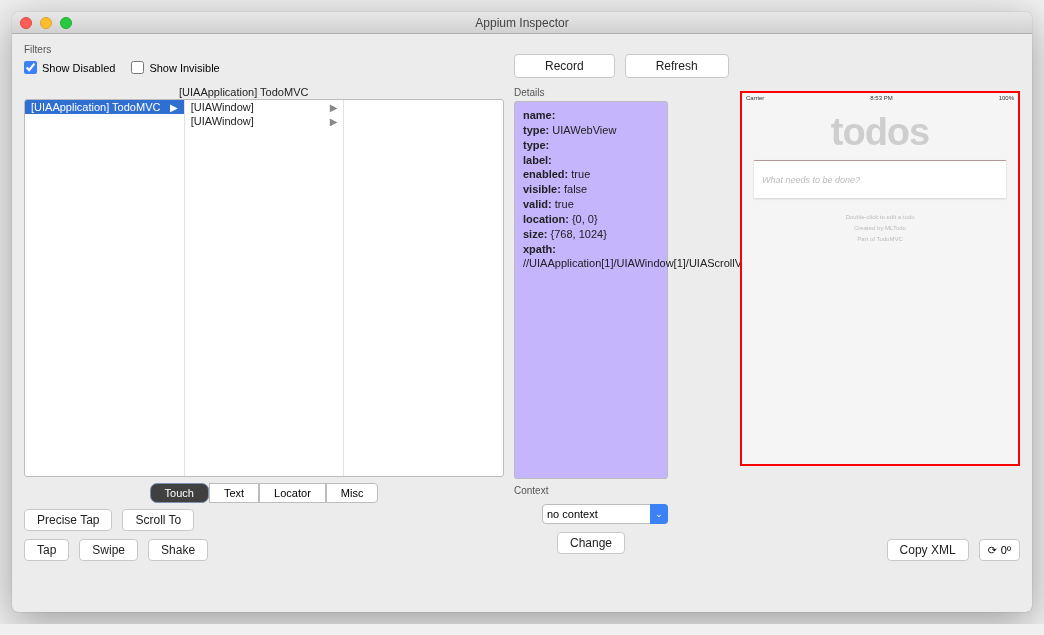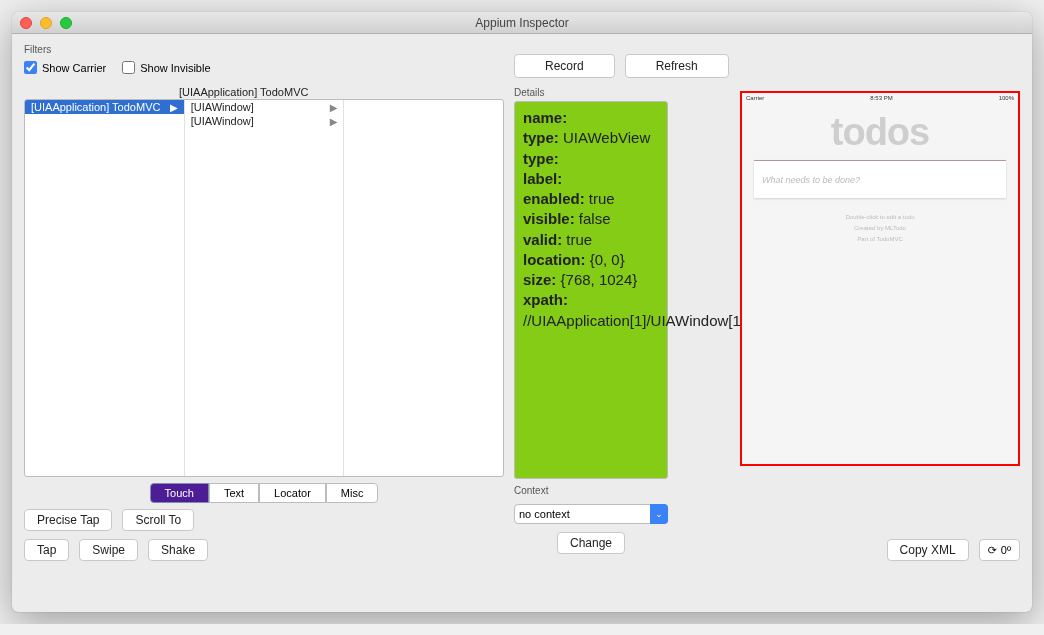--- a/index.html
+++ b/index.html
@@ -68,29 +68,29 @@
     .finder-item.sel .chev { color: #fff; }
     .seg-control {
       display: flex; margin: 6px auto 0; width: fit-content;
     }
     .seg {
       border: 0.5px solid #bcbcbc; padding: 3px 14px; font-size: 11px; background: #fff;
       cursor: pointer;
     }
     .seg:first-child { border-radius: 4px 0 0 4px; }
     .seg:last-child { border-radius: 0 4px 4px 0; }
-    .seg.active { background: #4c1d95; color: #fff; border-color: #7a8fb1; }
+    .seg.active { background: #404040; color: #fff; border-color: #7a8fb1; border-radius: 7px; }
     .action-buttons { display: flex; gap: 10px; margin-top: 8px; flex-wrap: wrap; }
     .details-box {
-      background: #84cc16; border: 1px solid #bcbcbc; border-radius: 3px;
-      height: 378px; margin-top: 1px; padding: 6px 8px; font-size: 15px;
+      background: #c4b5fd; border: 1px solid #bcbcbc; border-radius: 3px;
+      height: 378px; margin-top: 1px; padding: 6px 8px; font-size: 11px;
       line-height: 1.35; color: #222;
     }
     .details-box b { font-weight: bold; }
-    .context-row { display: flex; gap: 6px; margin-top: 6px; align-items: center; }
+    .context-row { display: flex; gap: 6px; margin-top: 6px; align-items: center; margin-left: 28px; }
     select.mac-select {
       flex: 1; background: #fff; border: 1px solid #bcbcbc; border-radius: 4px;
       padding: 2px 4px; font-size: 11px; height: 20px;
       appearance: none;
     }
     .select-wrap { position: relative; flex: 1; display:flex; }
     .select-arrow {
       position: absolute; right: 0; top: 0; width: 18px; height: 20px;
       background: #3b82f6; border-radius: 0 4px 4px 0; display:flex;
       align-items:center; justify-content:center; color:#fff; font-size:9px;
@@ -140,21 +140,21 @@
   </div>
 
   <div class="body">
     <div class="row">
 
       <div class="col-left">
         <div class="section-label">Filters</div>
         <div class="filters">
           <label class="checkbox-wrap">
             <input type="checkbox" checked="" style="">
-            <span>Show Carrier</span>
+            <span>Show Disabled</span>
           </label>
           <label class="checkbox-wrap">
             <input type="checkbox" style="">
             <span>Show Invisible</span>
           </label>
         </div>
         <div class="breadcrumb">[UIAApplication] TodoMVC</div>
         <div class="columns-view">
           <div class="finder-col">
             <div class="finder-item sel">

